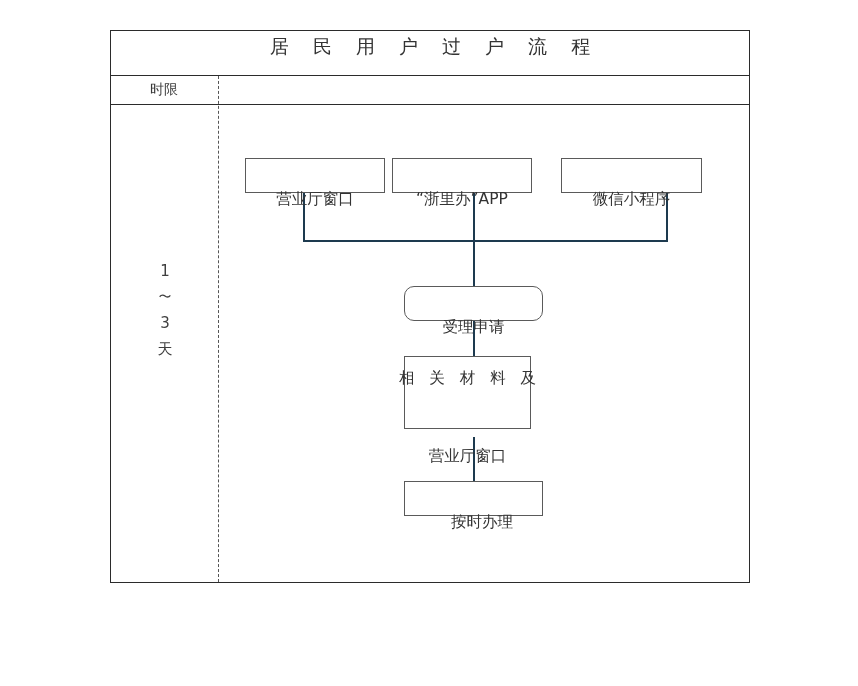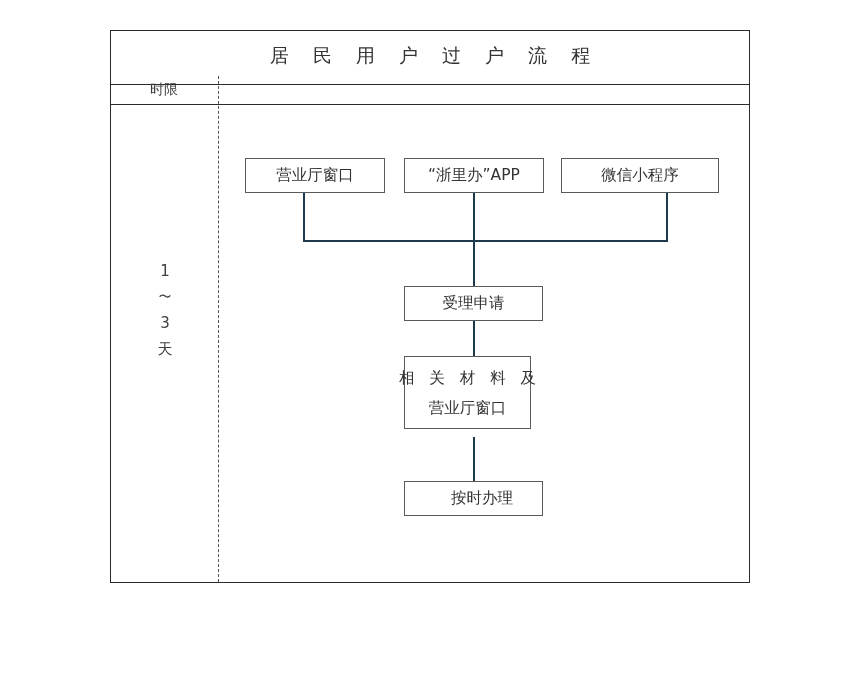--- a/index.html
+++ b/index.html
@@ -28,21 +28,21 @@
     top: 30px;
     width: 640px;
     height: 553px;
     border: 1.6px solid #2b2b2b;
     box-sizing: border-box;
   }
 
   .title-row {
     position: absolute;
     left: 110px;
-    top: 27px;
+    top: 18px;
     width: 640px;
     height: 58px;
     box-sizing: border-box;
     border-bottom: 1.6px solid #2b2b2b;
     display: flex;
     align-items: center;
     justify-content: center;
   }
   .title-text {
     font-size: 19px;
@@ -117,26 +117,26 @@
     border: 1.3px solid #5a5a5a;
     background: #ffffff;
     display: flex;
     flex-direction: column;
     align-items: center;
     justify-content: center;
     font-size: 15.5px;
     color: #333333;
     z-index: 3;
   }
-  .fbox .line1, .fbox .line2 { white-space: nowrap; display: block; }
+  .fbox .line1, .fbox .line2 { white-space: nowrap; display: block; margin-top: 48px; }
 
   #box-hall   { left: 245px; top: 158px; width: 140px; height: 35px; }
-  #box-app    { left: 404px; top: 158px; width: 140px; height: 35px; }
-  #box-wechat { left: 561px; top: 158px; width: 158px; height: 35px; }
-  #box-accept { left: 404px; top: 286px; width: 139px; height: 35px; }
+  #box-app    { left: 392px; top: 158px; width: 140px; height: 35px; }
+  #box-wechat { left: 561px; top: 158px; width: 141px; height: 35px; }
+  #box-accept { left: 404px; top: 286px; width: 139px; height: 35px; border-radius: 10px; }
   #box-review { left: 404px; top: 356px; width: 127px; height: 73px; line-height: 30px; }
   #box-review .line1 { letter-spacing: 5px; text-indent: 5px; }
   #box-handle { left: 404px; top: 481px; width: 139px; height: 35px; padding-left: 17px; }
 
   
   .conn {
     position: absolute;
     background: #1d3a4f;
     z-index: 1;
   }

